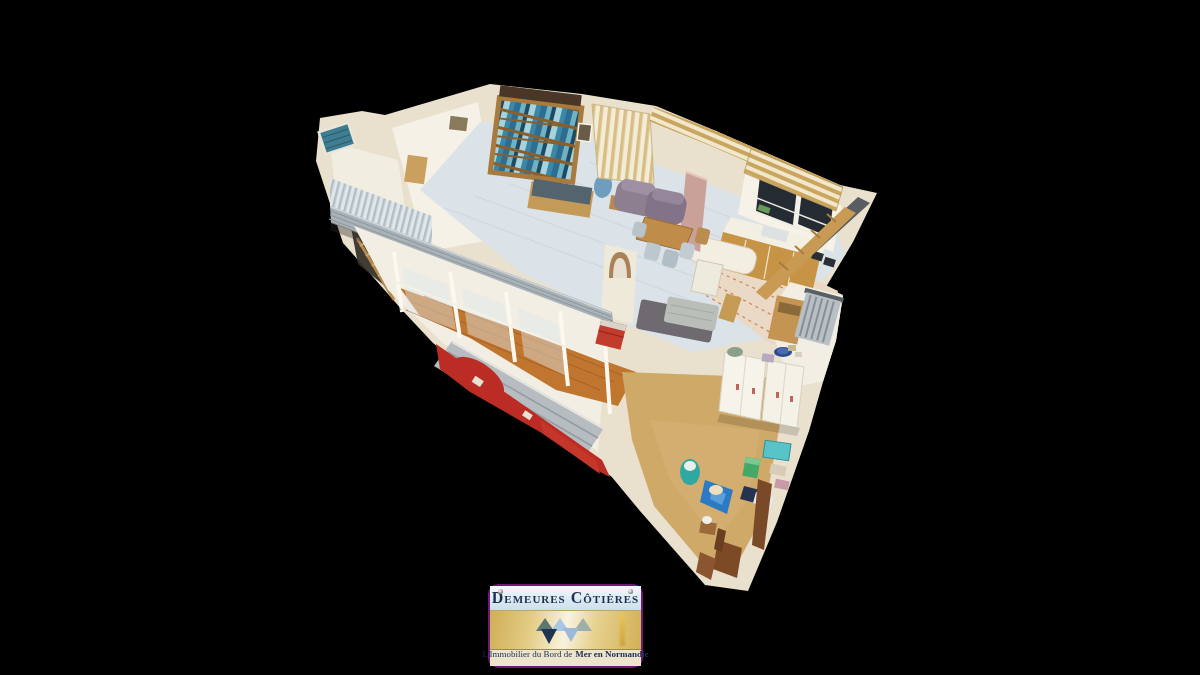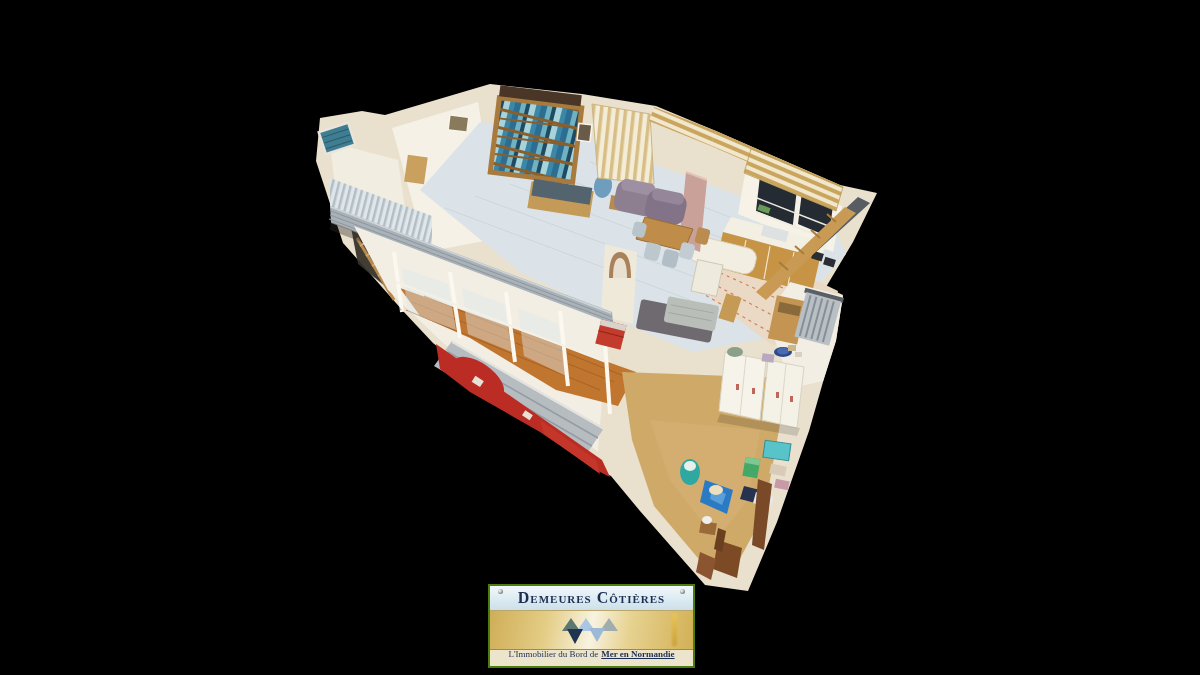--- a/index.html
+++ b/index.html
@@ -1,37 +1,37 @@
 <!DOCTYPE html>
 <html><head>
 <meta charset="utf-8">
 <style>
   html,body{margin:0;padding:0;background:#000;}
   .stage{position:relative;width:1200px;height:675px;background:#000;overflow:hidden;
          font-family:"Liberation Serif",serif;}
   .scene{position:absolute;inset:0;}
 
   
-  .plaque{position:absolute;left:488px;top:584px;width:207px;height:84px;
-          box-sizing:border-box;border:2px solid #4d7c0f;border-radius:0;
+  .plaque{position:absolute;left:488px;top:584px;width:155px;height:84px;
+          box-sizing:border-box;border:2px solid #701a75;border-radius:10px;
           background:#d9bc6b;box-shadow:0 0 8px rgba(0,0,0,.9);}
   .plaque-header{height:24px;display:flex;align-items:center;justify-content:center;
           background:linear-gradient(180deg,#f2f8fb 0%,#dcebf2 55%,#cfdfe9 100%);
           border-bottom:1px solid #b8a86a;}
   .plaque-title{font-variant:small-caps;font-weight:bold;font-size:16px;
           letter-spacing:1px;color:#1c2f52;line-height:1;}
   .plaque-body{position:relative;height:38px;display:flex;align-items:center;justify-content:center;
           background:linear-gradient(100deg,#cfae58 0%,#e4cd86 28%,#f8f3e0 50%,#e7d291 68%,#d2b055 100%);}
   .tri-logo{width:64px;height:30px;display:block;}
   .gold-streak{position:absolute;right:16px;top:3px;width:5px;height:32px;
           background:linear-gradient(#eec84e,#c89a2e);opacity:.75;filter:blur(1px);}
   .plaque-footer{height:16px;display:flex;align-items:flex-start;justify-content:center;
           background:#ece4cb;border-top:1px solid #9a8a58;
           font-size:9px;color:#1c2f52;white-space:nowrap;line-height:1;}
-  .plaque-footer b{margin-left:3px;text-decoration:underline;}
+  .plaque-footer b{margin-left:3px;}
   .screw{position:absolute;top:3px;width:5px;height:5px;border-radius:50%;z-index:2;
           background:radial-gradient(circle at 35% 35%,#ffffff,#8a8a84 65%,#55524a);}
   .screw.left{left:8px;} .screw.right{right:8px;}
 </style>
 </head>
 <body>
 
 <div class="stage">
 
   <svg class="scene" viewBox="0 0 1200 675" xmlns="http://www.w3.org/2000/svg">

